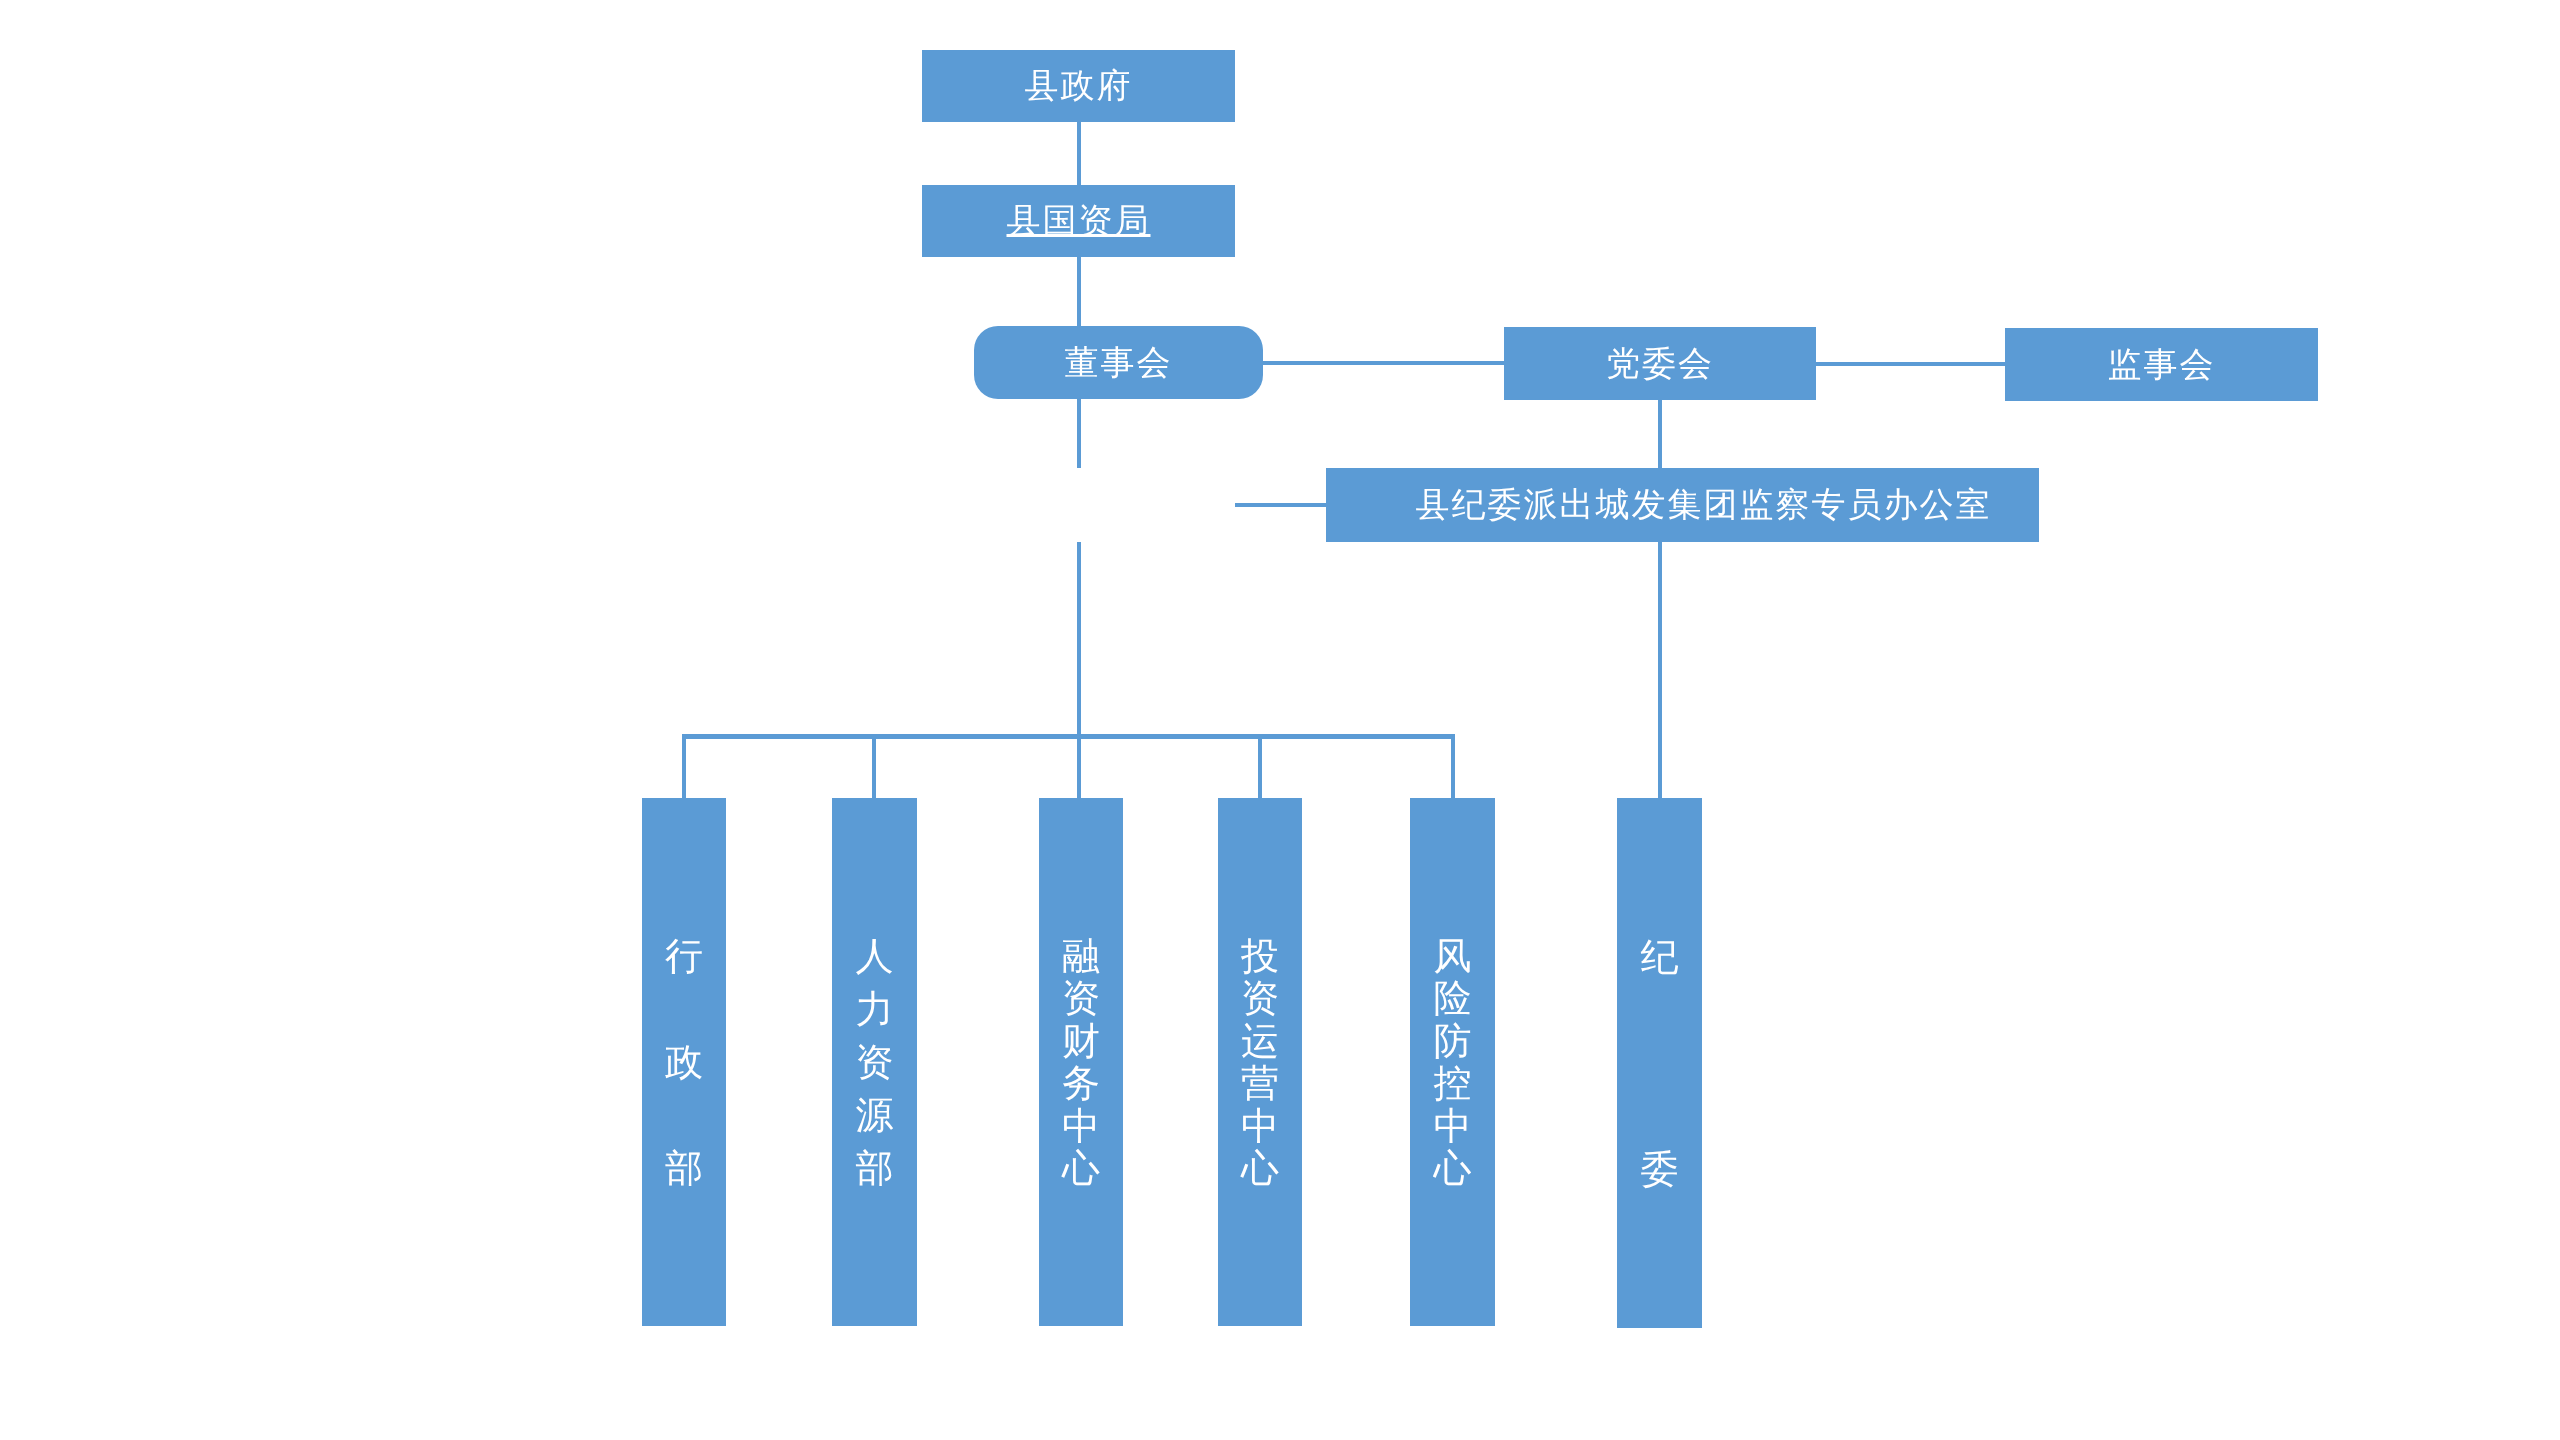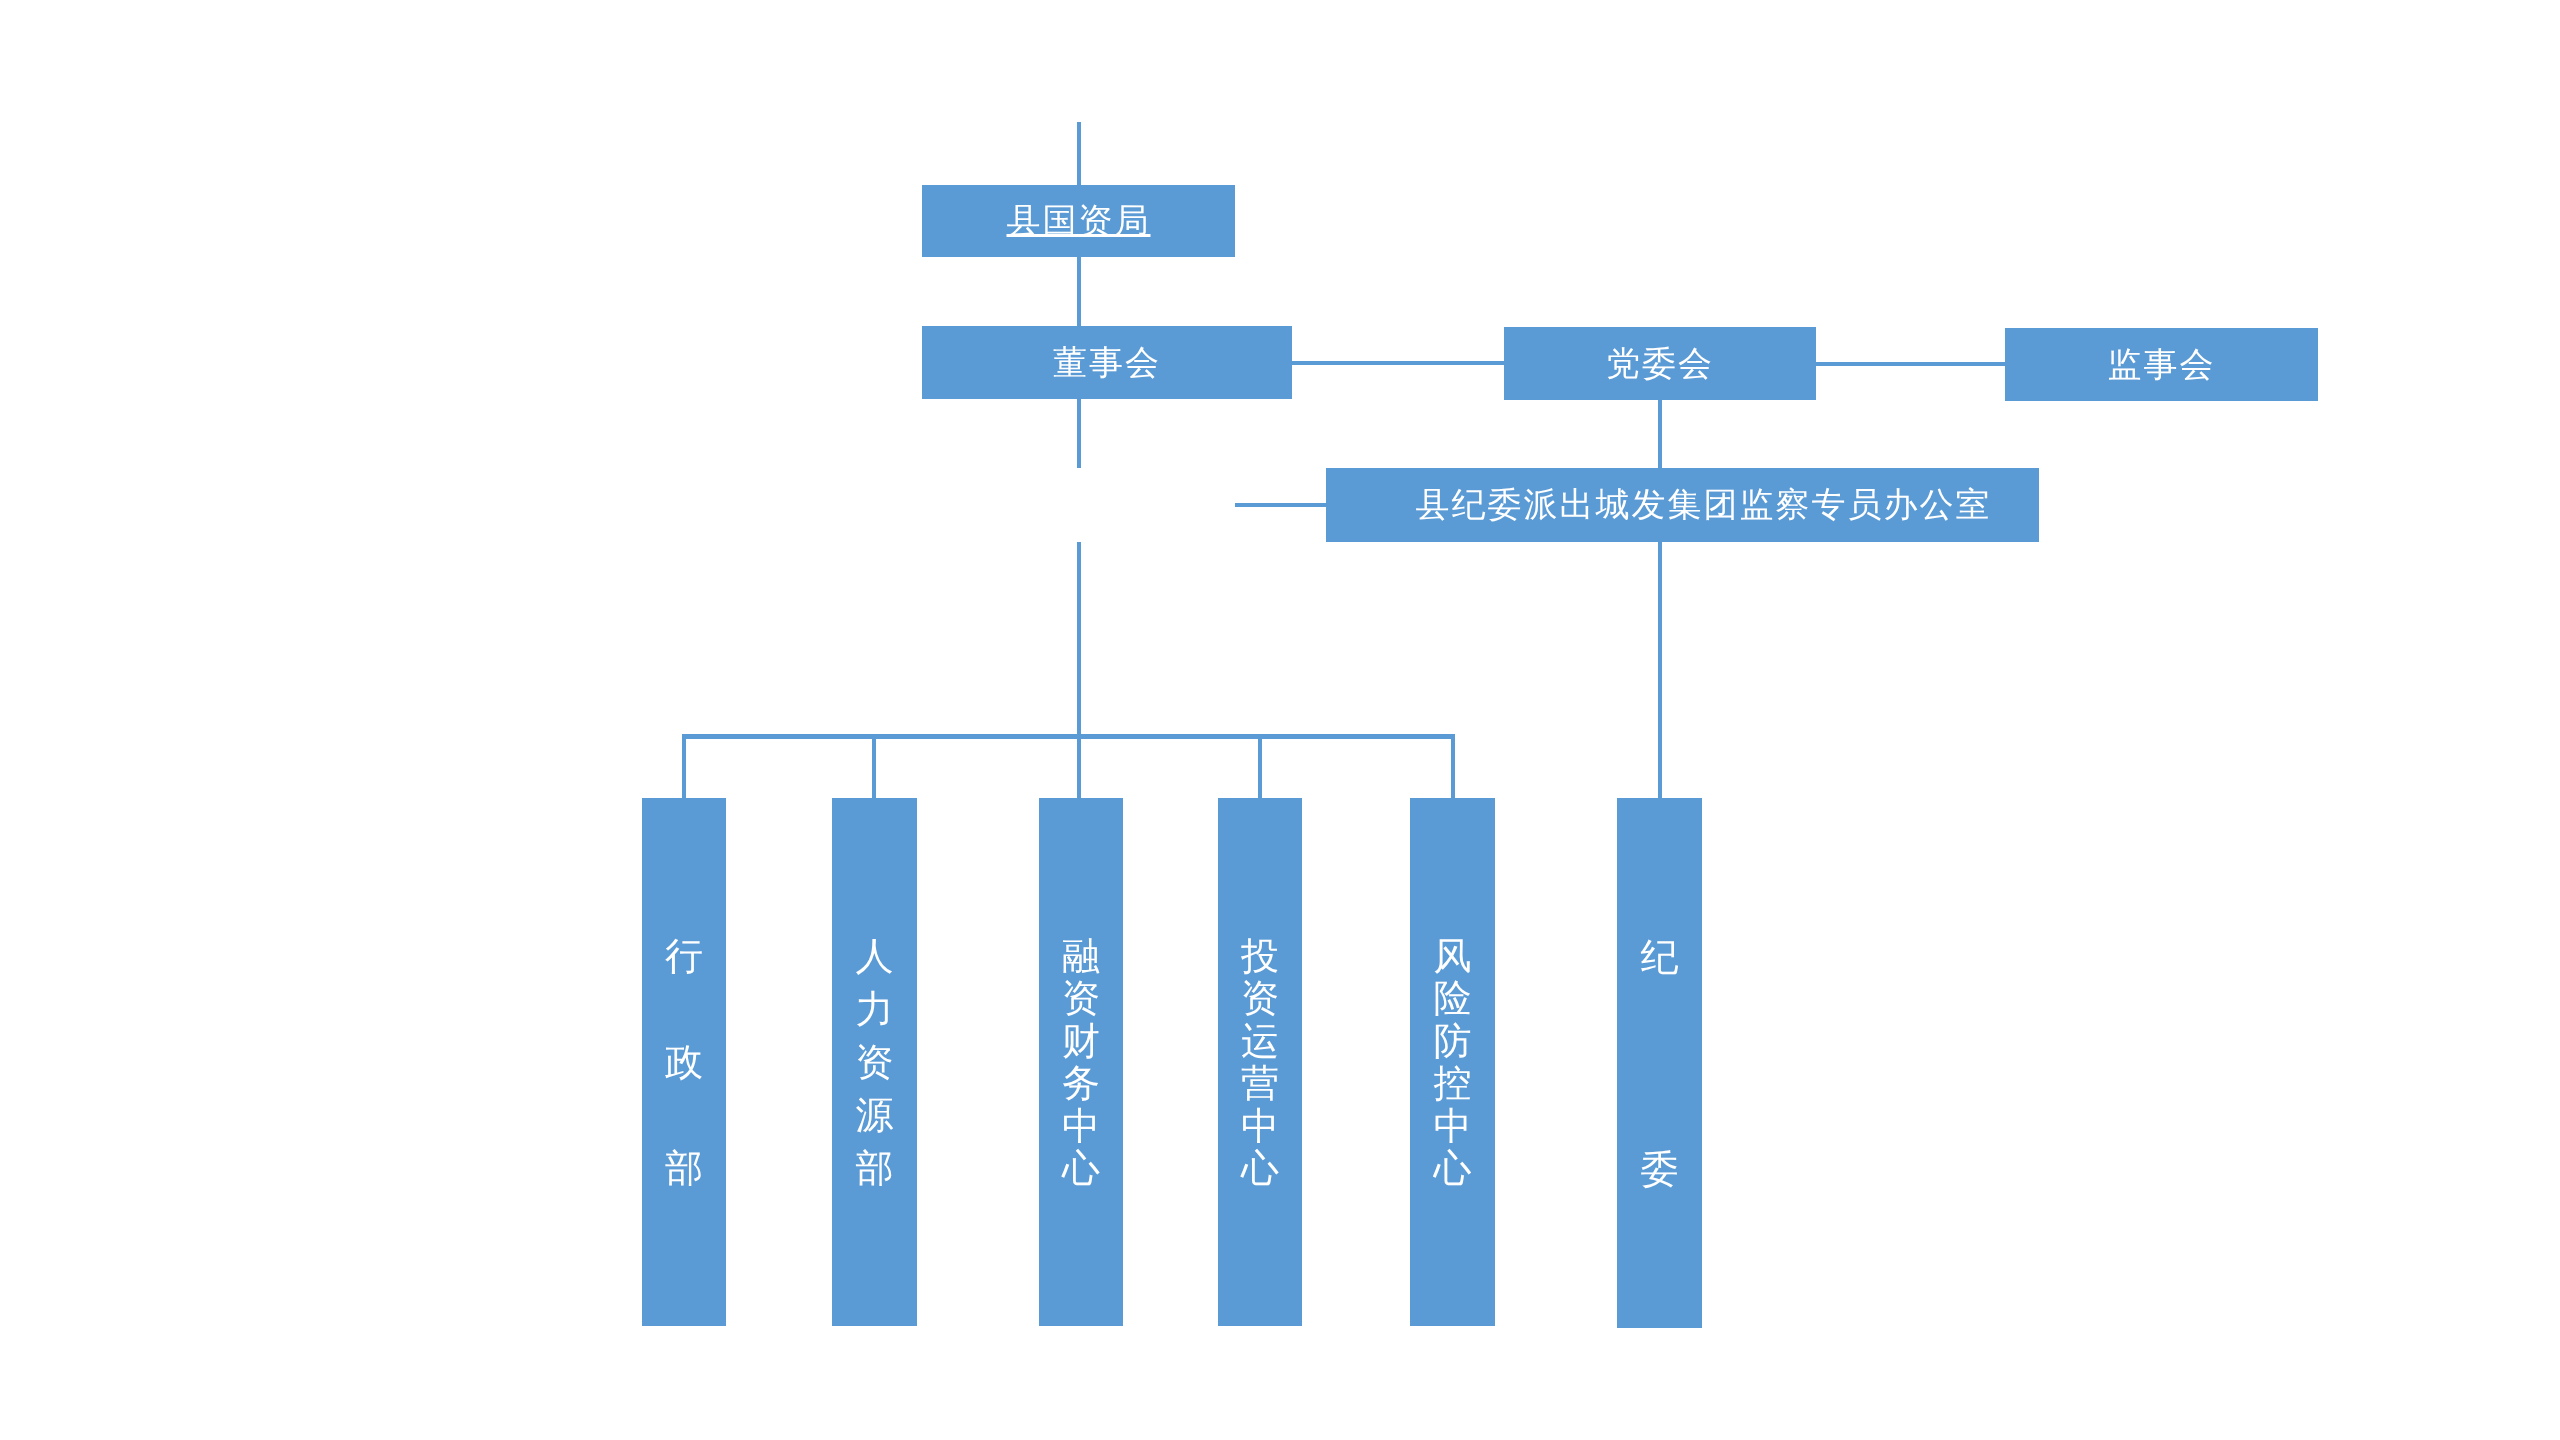--- a/index.html
+++ b/index.html
@@ -38,21 +38,21 @@
     display:flex;flex-direction:column;
     align-items:center;justify-content:space-between;
     height:250px;
     font-size:38px;line-height:1;
   }
   .line{position:absolute;background:var(--connector);z-index:1;}
 
   
   #b-gov    {left:922px; top:50px;  width:313px;height:72px;}
   #b-sasac  {left:922px; top:185px; width:313px;height:72px;text-decoration:underline;}
-  #b-board  {left:922px; top:326px; width:370px;height:73px;}
+  #b-board  {left:974px; top:326px; width:289px;height:73px;border-radius:24px;}
   #b-party  {left:1504px;top:327px; width:312px;height:73px;}
   #b-sup    {left:2005px;top:328px; width:313px;height:73px;}
   #b-mgmt   {left:922px; top:468px; width:313px;height:74px;}
   #b-office {left:1326px;top:468px; width:671px;height:74px;padding-left:42px;}
   #b-admin  {left:642px; top:798px; width:84px; height:528px;}
   #b-hr     {left:832px; top:798px; width:85px; height:528px;}
   #b-fin    {left:1039px;top:798px; width:84px; height:528px;}
   #b-inv    {left:1218px;top:798px; width:84px; height:528px;}
   #b-risk   {left:1410px;top:798px; width:85px; height:528px;}
   #b-disc   {left:1617px;top:798px; width:85px; height:530px;}
@@ -72,20 +72,21 @@
   #l-drop-2      {left:872px; top:737px;width:4px;  height:61px;}
   #l-drop-3      {left:1077px;top:737px;width:4px;  height:61px;}
   #l-drop-4      {left:1258px;top:737px;width:4px;  height:61px;}
   #l-drop-5      {left:1451px;top:737px;width:4px;  height:61px;}
 </style>
 </head>
 <body>
 
 <div class="canvas">
 
+  <div class="node" id="b-gov">县政府</div>
   <div class="node" id="b-sasac">县国资局</div>
   <div class="node" id="b-board">董事会</div>
   <div class="node" id="b-party">党委会</div>
   <div class="node" id="b-sup">监事会</div>
   <div class="node" id="b-office">县纪委派出城发集团监察专员办公室</div>
 
   <div class="vnode" id="b-admin">
     <div class="vtext">
         <span>行</span>
         <span>政</span>

